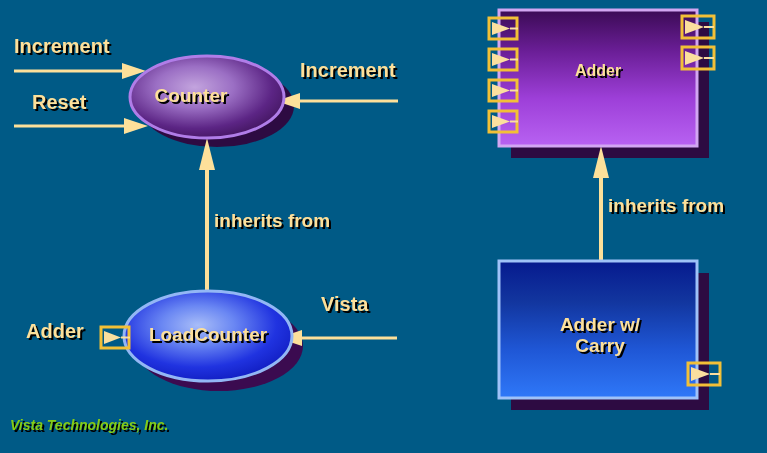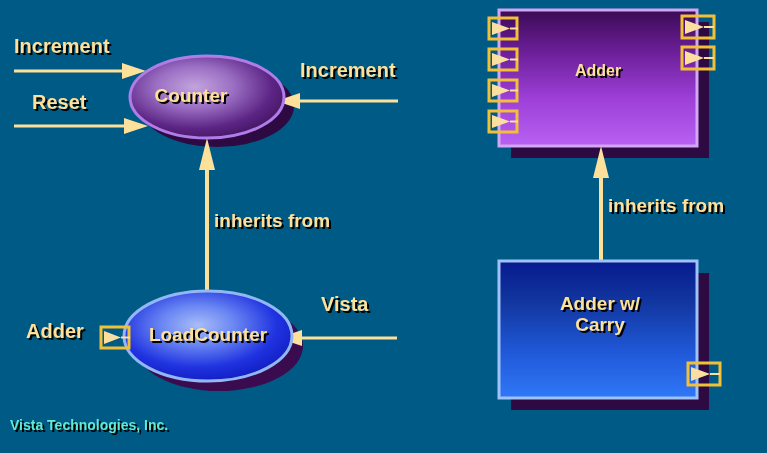--- a/index.html
+++ b/index.html
@@ -29,23 +29,24 @@
     font-family: "Liberation Sans", sans-serif;
     font-weight: bold;
     white-space: pre;
     text-shadow: 2px 2px 0 #000000;
     line-height: 1.05;
     pointer-events: none;
     text-align: right;
   }
   .lbl-sig {
     position: absolute;
-    color: #5eead4;
+    color: #84cc16;
     font-family: "Liberation Sans", sans-serif;
     font-weight: bold;
+    font-style: italic;
     font-size: 14px;
     text-shadow: 2px 2px 0 #000000;
     white-space: pre;
   }
   .node-label {
     position: absolute;
     color: #fde09a;
     font-family: "Liberation Sans", sans-serif;
     font-weight: bold;
     text-align: center;
@@ -175,21 +176,21 @@
       <line x1="121" y1="337.5" x2="130" y2="337.5" stroke="#fbdf9e" stroke-width="2"></line>
     </g>
   </svg>
 
   <div class="node-label" style="left:130px; top:85px; width:122px; font-size:19px;">Counter</div>
 
   <div class="node-label" style="left:124px; top:324px; width:168px; font-size:19px;">LoadCounter</div>
 
   <div class="node-label" style="left:499px; top:62px; width:198px; font-size:16px;">Adder</div>
 
-  <div class="node-label" style="left:499px; top:293px; width:202px; font-size:19px;">Adder w/
+  <div class="node-label" style="left:499px; top:314px; width:202px; font-size:19px;">Adder w/
 Carry</div>
 
   <div class="lbl" style="left:14px; top:36px; font-size:20px;">Increment</div>
 
   <div class="lbl" style="left:32px; top:92px; font-size:20px;">Reset</div>
 
   <div class="lbl" style="left:300px; top:60px; font-size:20px;">Increment</div>
 
   <div class="lbl" style="left:26px; top:321px; font-size:20px;">Adder</div>
 

